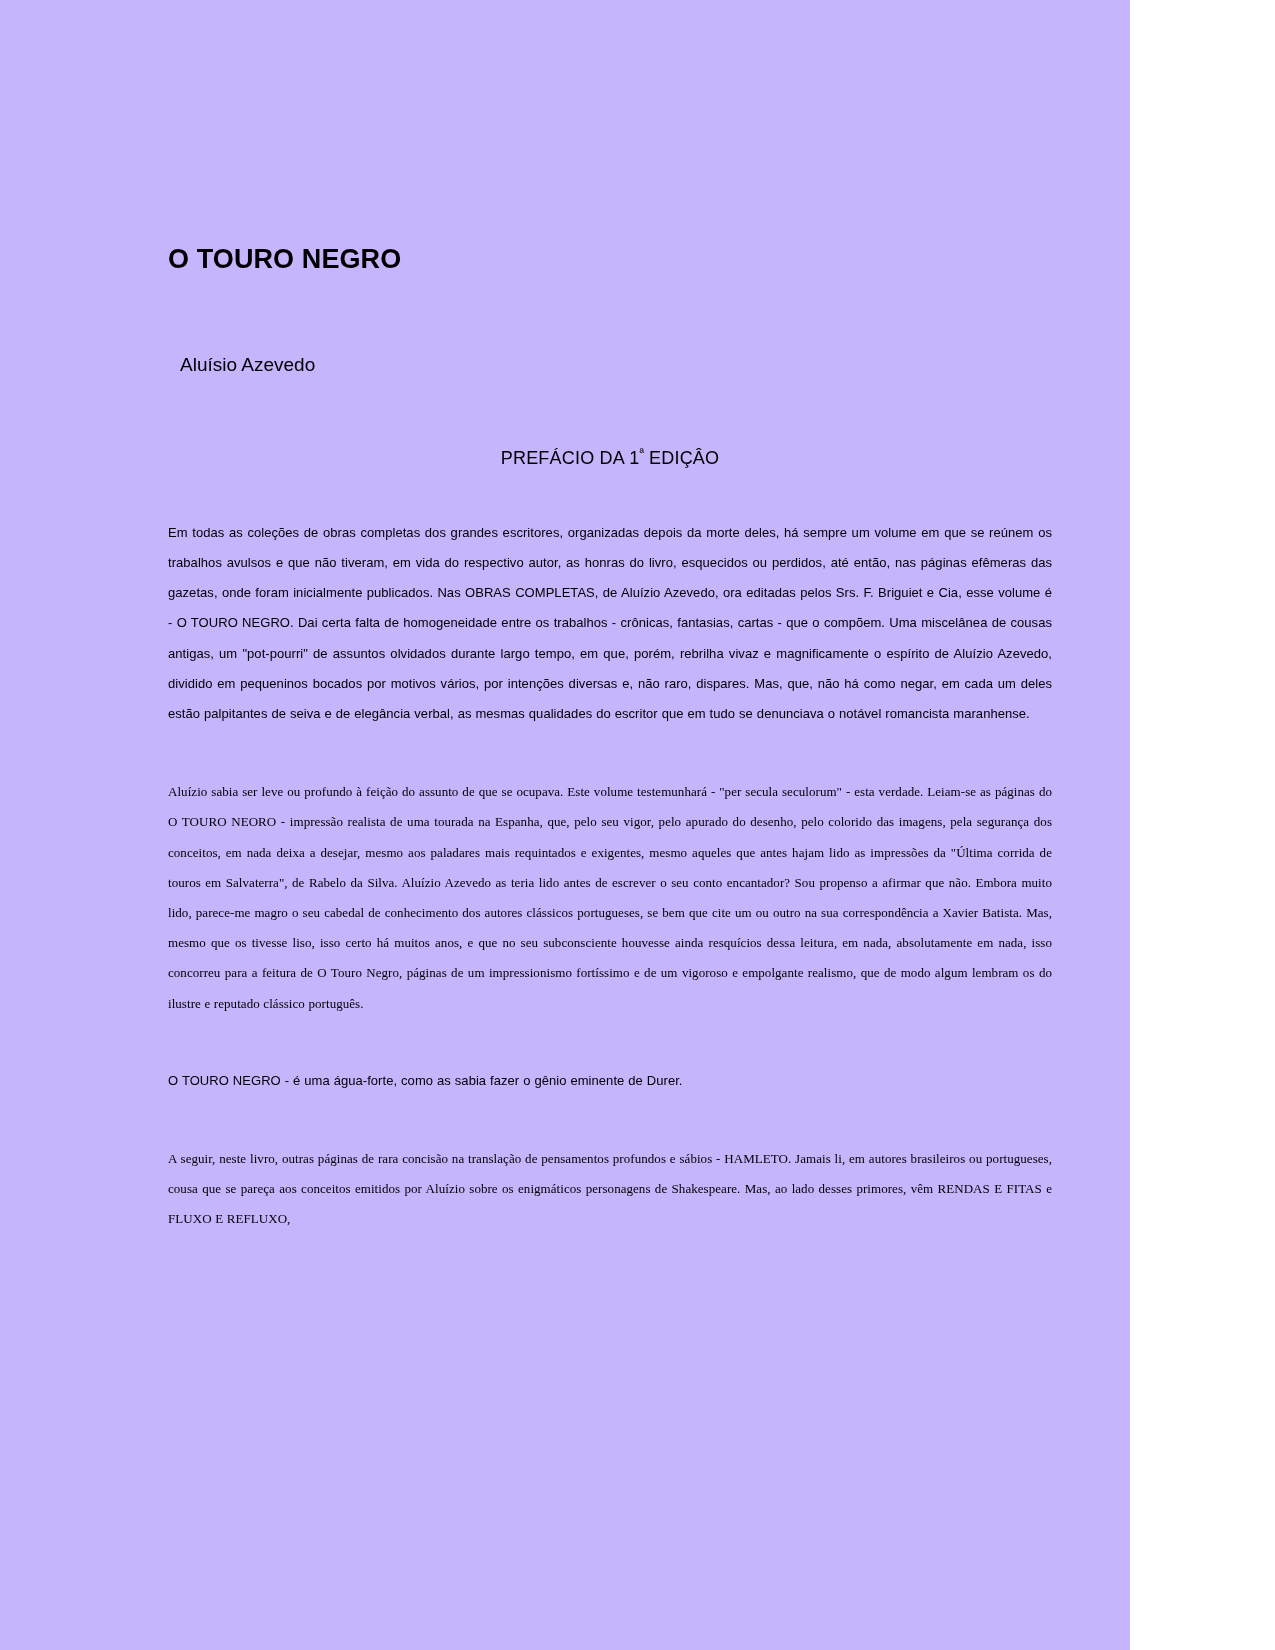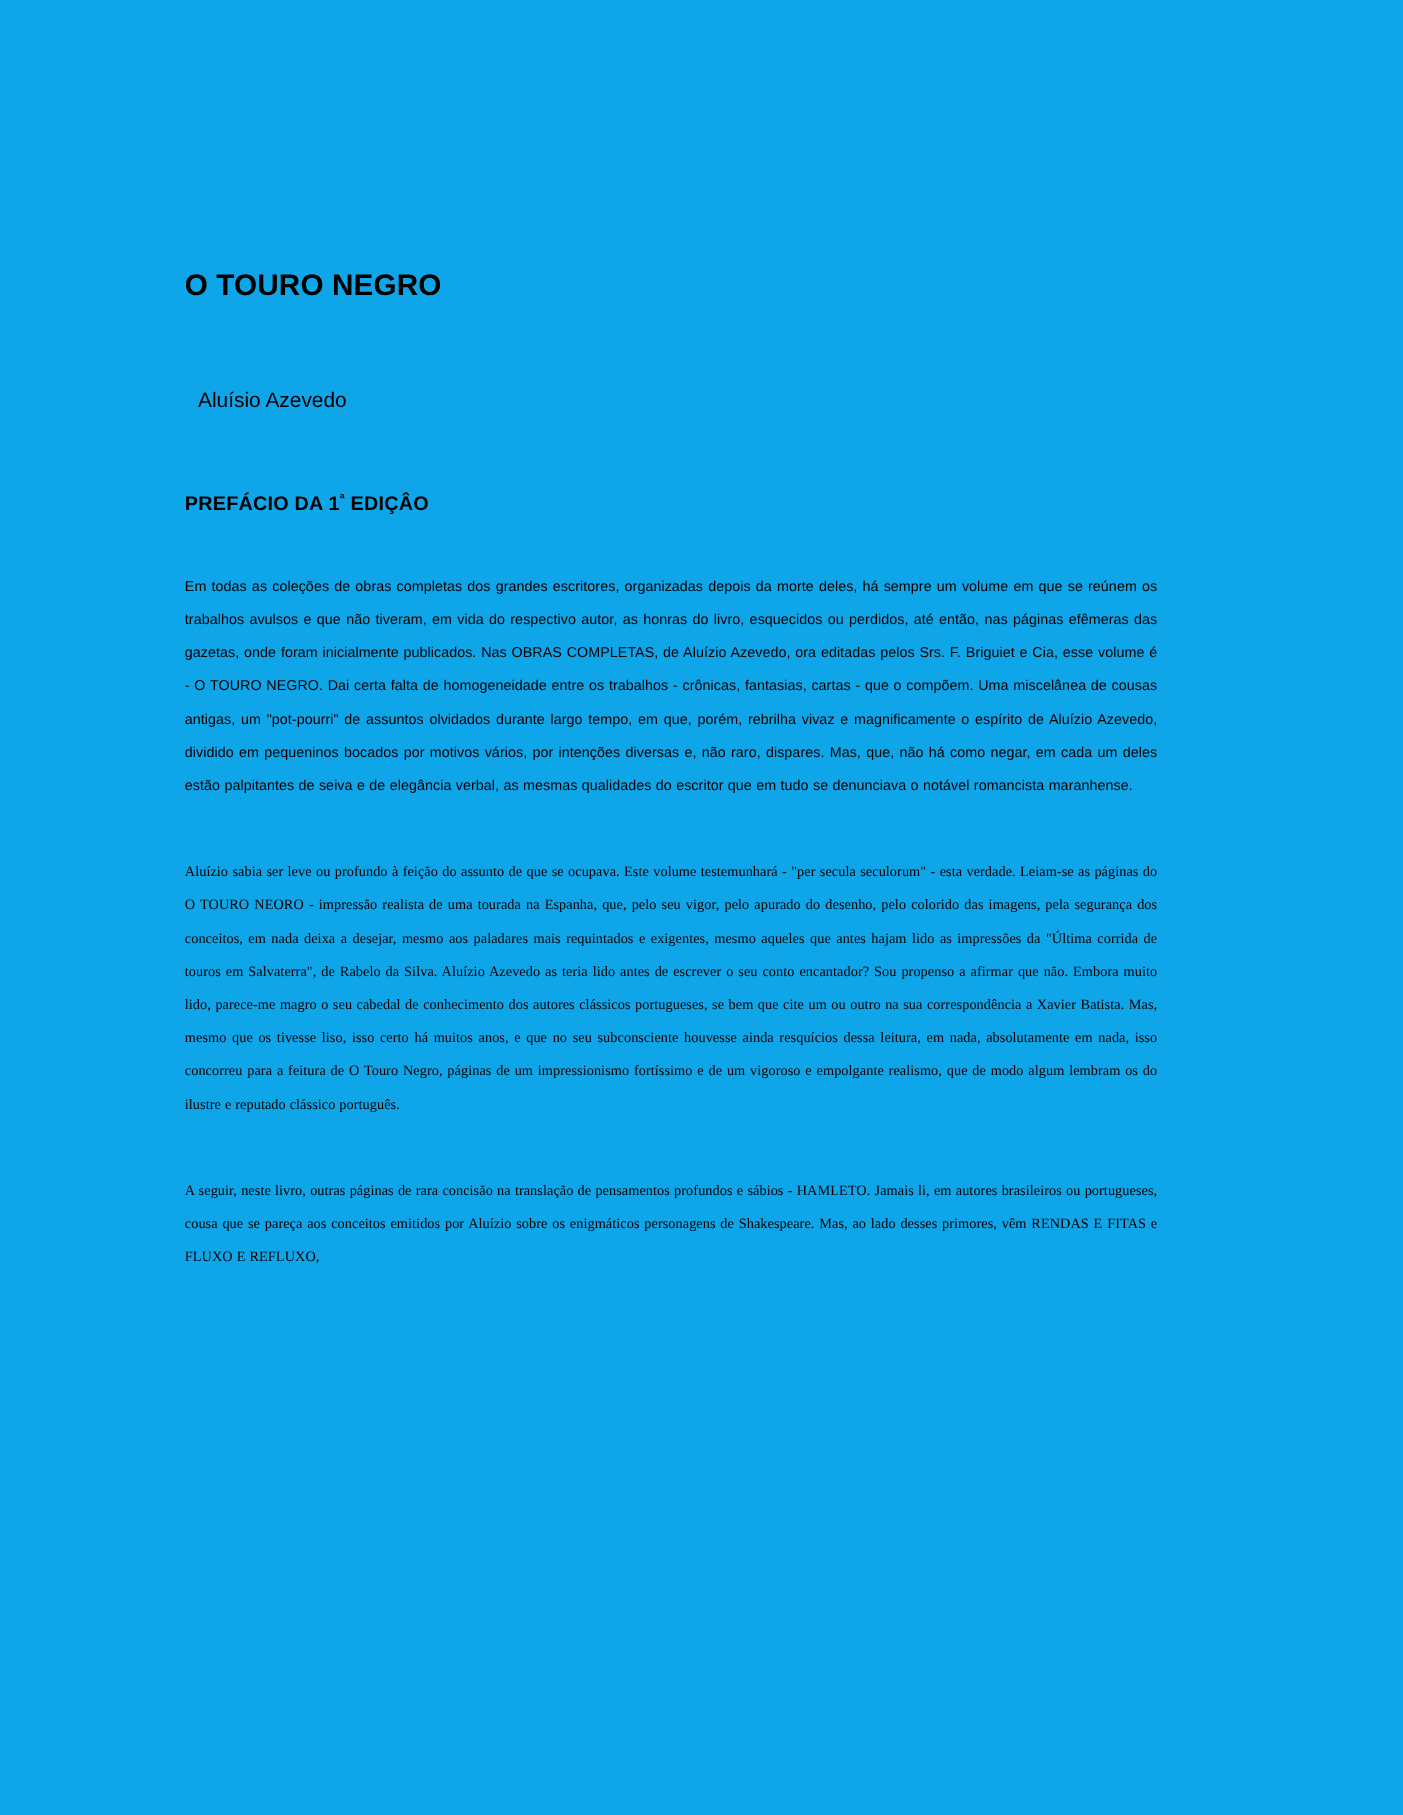--- a/index.html
+++ b/index.html
@@ -9,23 +9,23 @@
   }
 
   body {
     font-family: "Liberation Sans", sans-serif;
     color: #000000;
     -webkit-font-smoothing: antialiased;
   }
 
   .page {
     position: relative;
-    width: 1275px;
+    width: 1130px;
     height: 1650px;
-    background: #0ea5e9;
+    background: #c4b5fd;
     overflow: hidden;
     box-sizing: border-box;
     padding-left: 20px;
   }
 
   .content {
     position: absolute;
     left: 168px;
     top: 243px;
     width: 884px;
@@ -44,26 +44,26 @@
     font-size: 19px;
     font-weight: normal;
     line-height: 1.3;
     margin: 12px;
     padding-top: 64px;
     text-align: left;
   }
 
   .section-heading {
     font-size: 18px;
-    font-weight: bold;
+    font-weight: normal;
     line-height: 1.3;
     margin: 0;
     padding-top: 57px;
     letter-spacing: 0.2px;
-    text-align: left;
+    text-align: center;
   }
 
   .section-heading .ordinal {
     font-size: 12px;
     vertical-align: 7px;
     letter-spacing: 0;
   }
 
   .body-paragraph {
     font-size: 13px;
@@ -102,17 +102,18 @@
     <h1 class="doc-title">O TOURO NEGRO</h1>
 
     <p class="author">Aluísio Azevedo</p>
 
     <h2 class="section-heading"><span>PREFÁCIO DA 1</span><span class="ordinal">ª</span><span> EDIÇÂO</span></h2>
 
     <p class="body-paragraph gap-first">Em todas as coleções de obras completas dos grandes escritores, organizadas depois da morte deles, há sempre um volume em que se reúnem os trabalhos avulsos e que não tiveram, em vida do respectivo autor, as honras do livro, esquecidos ou perdidos, até então, nas páginas efêmeras das gazetas, onde foram inicialmente publicados. Nas OBRAS COMPLETAS, de Aluízio Azevedo, ora editadas pelos Srs. F. Briguiet e Cia, esse volume é - O TOURO NEGRO. Dai certa falta de homogeneidade entre os trabalhos - crônicas, fantasias, cartas - que o compõem. Uma miscelânea de cousas antigas, um "pot-pourri" de assuntos olvidados durante largo tempo, em que, porém, rebrilha vivaz e magnificamente o espírito de Aluízio Azevedo, dividido em pequeninos bocados por motivos vários, por intenções diversas e, não raro, dispares. Mas, que, não há como negar, em cada um deles estão palpitantes de seiva e de elegância verbal, as mesmas qualidades do escritor que em tudo se denunciava o notável romancista maranhense.</p>
 
     <p class="body-paragraph gap-between">Aluízio sabia ser leve ou profundo à feição do assunto de que se ocupava. Este volume testemunhará - "per secula seculorum" - esta verdade. Leiam-se as páginas do O TOURO NEORO - impressão realista de uma tourada na Espanha, que, pelo seu vigor, pelo apurado do desenho, pelo colorido das imagens, pela segurança dos conceitos, em nada deixa a desejar, mesmo aos paladares mais requintados e exigentes, mesmo aqueles que antes hajam lido as impressões da "Última corrida de touros em Salvaterra", de Rabelo da Silva. Aluízio Azevedo as teria lido antes de escrever o seu conto encantador? Sou propenso a afirmar que não. Embora muito lido, parece-me magro o seu cabedal de conhecimento dos autores clássicos portugueses, se bem que cite um ou outro na sua correspondência a Xavier Batista. Mas, mesmo que os tivesse liso, isso certo há muitos anos, e que no seu subconsciente houvesse ainda resquícios dessa leitura, em nada, absolutamente em nada, isso concorreu para a feitura de O Touro Negro, páginas de um impressionismo fortíssimo e de um vigoroso e empolgante realismo, que de modo algum lembram os do ilustre e reputado clássico português.</p>
 
+    <p class="body-paragraph gap-short">O TOURO NEGRO - é uma água-forte, como as sabia fazer o gênio eminente de Durer.</p>
 
     <p class="body-paragraph gap-between clipped">A seguir, neste livro, outras páginas de rara concisão na translação de pensamentos profundos e sábios - HAMLETO. Jamais li, em autores brasileiros ou portugueses, cousa que se pareça aos conceitos emitidos por Aluízio sobre os enigmáticos personagens de Shakespeare. Mas, ao lado desses primores, vêm RENDAS E FITAS e FLUXO E REFLUXO,</p>
 
   </div>
 </div>
 
 </body></html>

